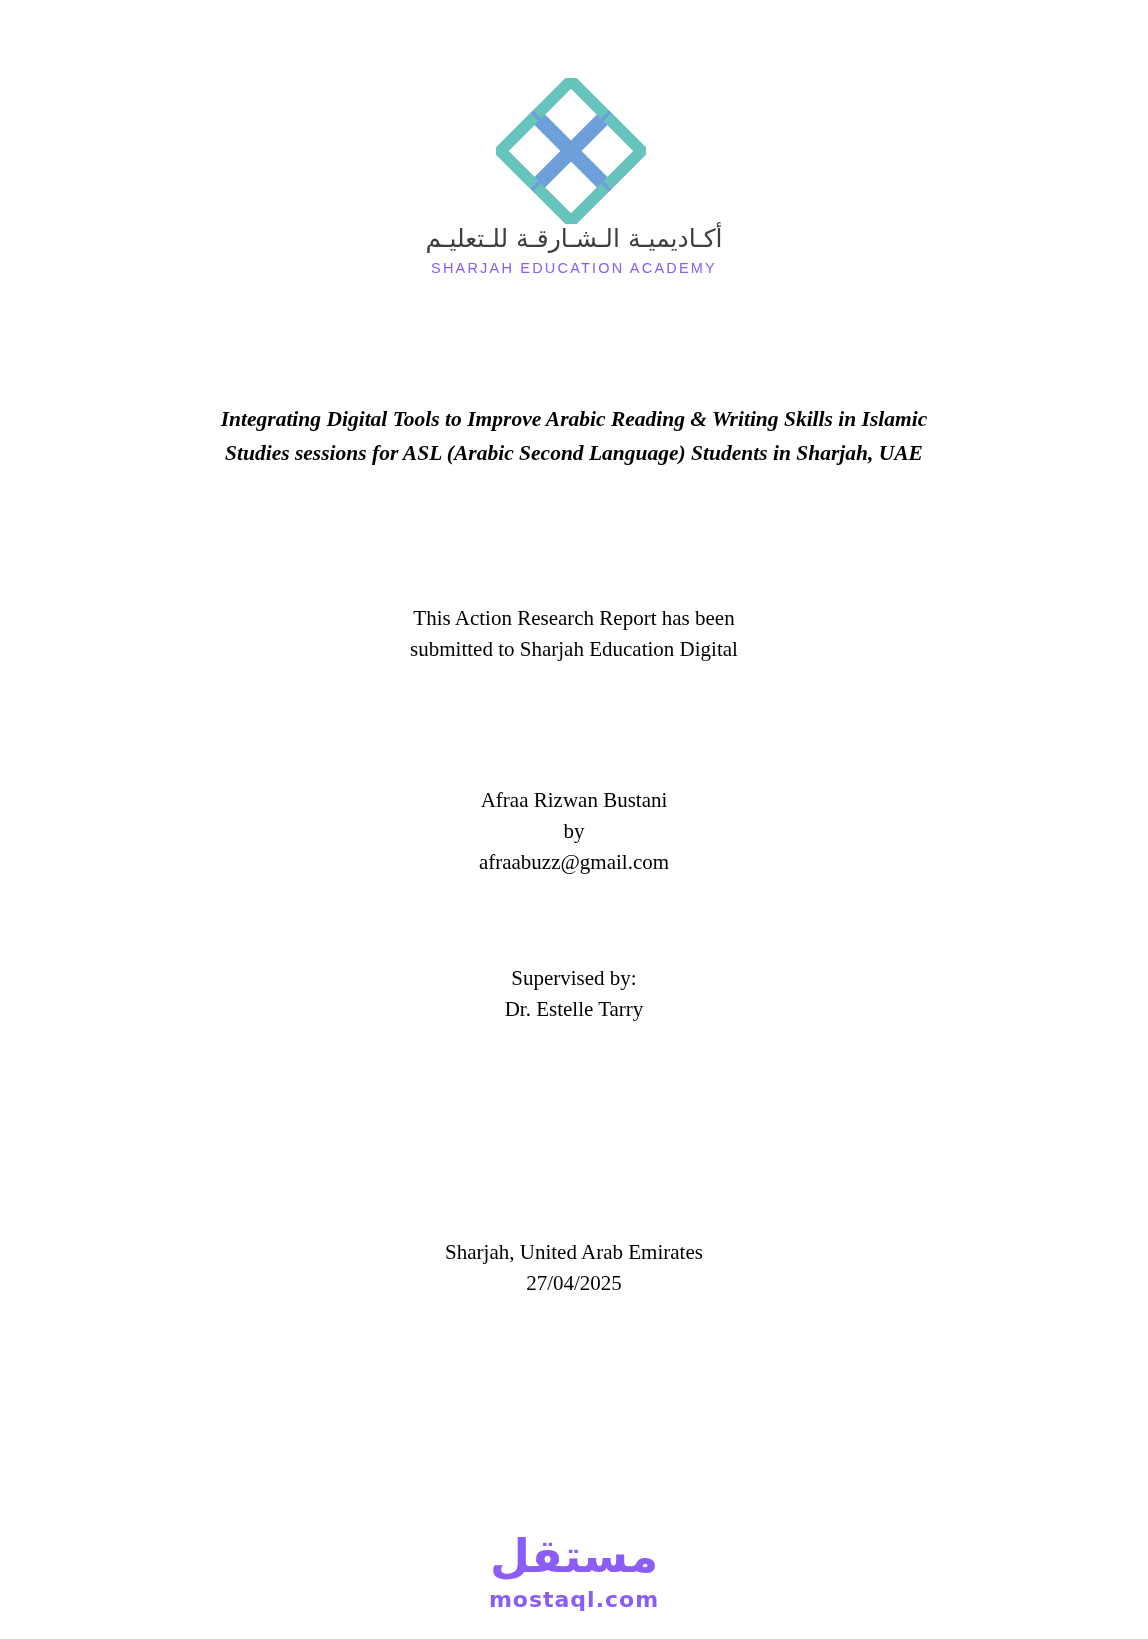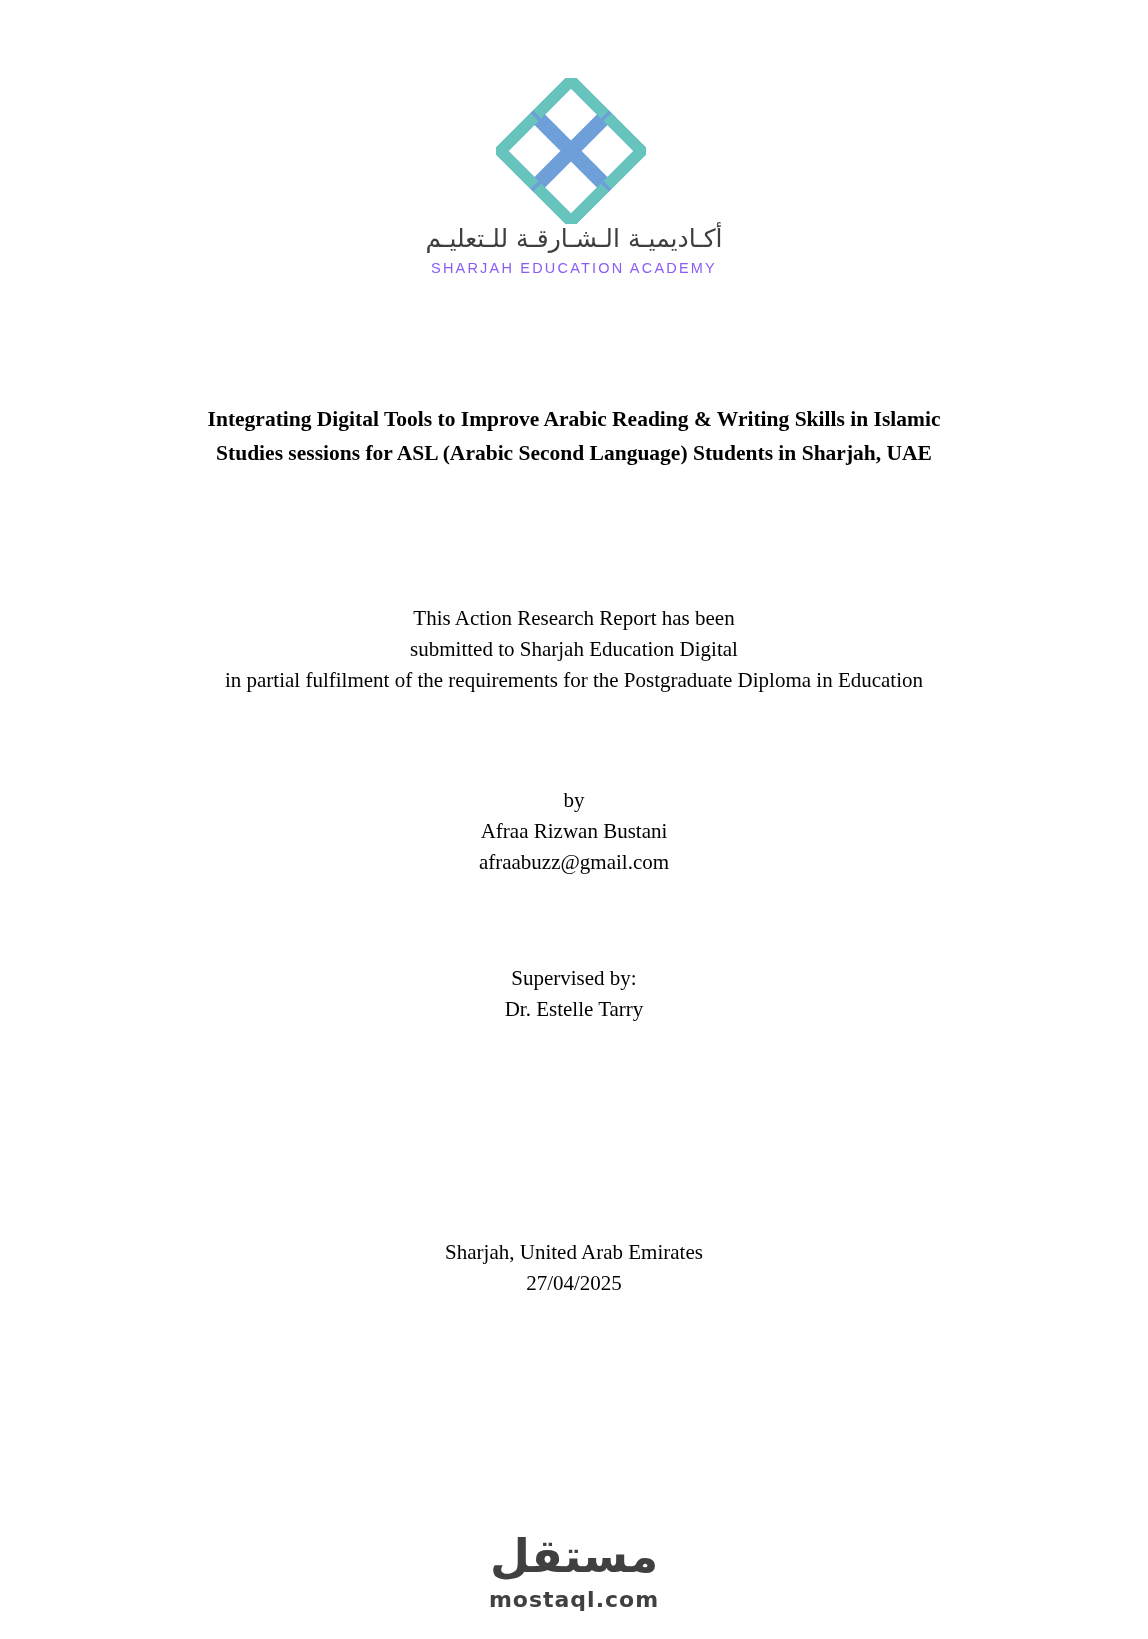--- a/index.html
+++ b/index.html
@@ -47,20 +47,21 @@
     letter-spacing: 2.2px;
     color: #8b5cf6;
     line-height: 20px;
   }
   
   .report-title {
     top: 402px;
     font-size: 21.5px;
     font-weight: bold;
     line-height: 34px;
+    font-style: italic;
   }
   
   .submission-block {
     top: 597px;
     font-size: 21px;
     line-height: 31px;
     margin-top: 6px;
   }
   .author-block {
     top: 785px;
@@ -73,21 +74,21 @@
     line-height: 31px;
   }
   .footer-block {
     top: 1237px;
     font-size: 21px;
     line-height: 31px;
   }
   
   .watermark {
     top: 1532px;
-    color: #404040;
+    color: #8b5cf6;
     font-family: "DejaVu Sans", sans-serif;
     user-select: none;
   }
   .wm-arabic {
     font-size: 46px;
     font-weight: bold;
     line-height: 48px;
   }
   .wm-domain {
     font-size: 22px;
@@ -119,26 +120,25 @@
   <div class="centered english-name">SHARJAH EDUCATION ACADEMY</div>
 
   <div class="centered report-title">
     <div>Integrating Digital Tools to Improve Arabic Reading &amp; Writing Skills in Islamic</div>
     <div>Studies sessions for ASL (Arabic Second Language) Students in Sharjah, UAE</div>
   </div>
 
   <div class="centered submission-block">
     <div>This Action Research Report has been</div>
     <div>submitted to Sharjah Education Digital</div>
-    <div>in partial fulfilment of the requirements for the Postgraduate Diploma in Education</div>
   </div>
 
   <div class="centered author-block">
+    <div>Afraa Rizwan Bustani</div>
     <div>by</div>
-    <div>Afraa Rizwan Bustani</div>
     <div>afraabuzz@gmail.com</div>
   </div>
 
   <div class="centered supervisor-block">
     <div>Supervised by:</div>
     <div>Dr. Estelle Tarry</div>
   </div>
 
   <div class="centered footer-block">
     <div>Sharjah, United Arab Emirates</div>

